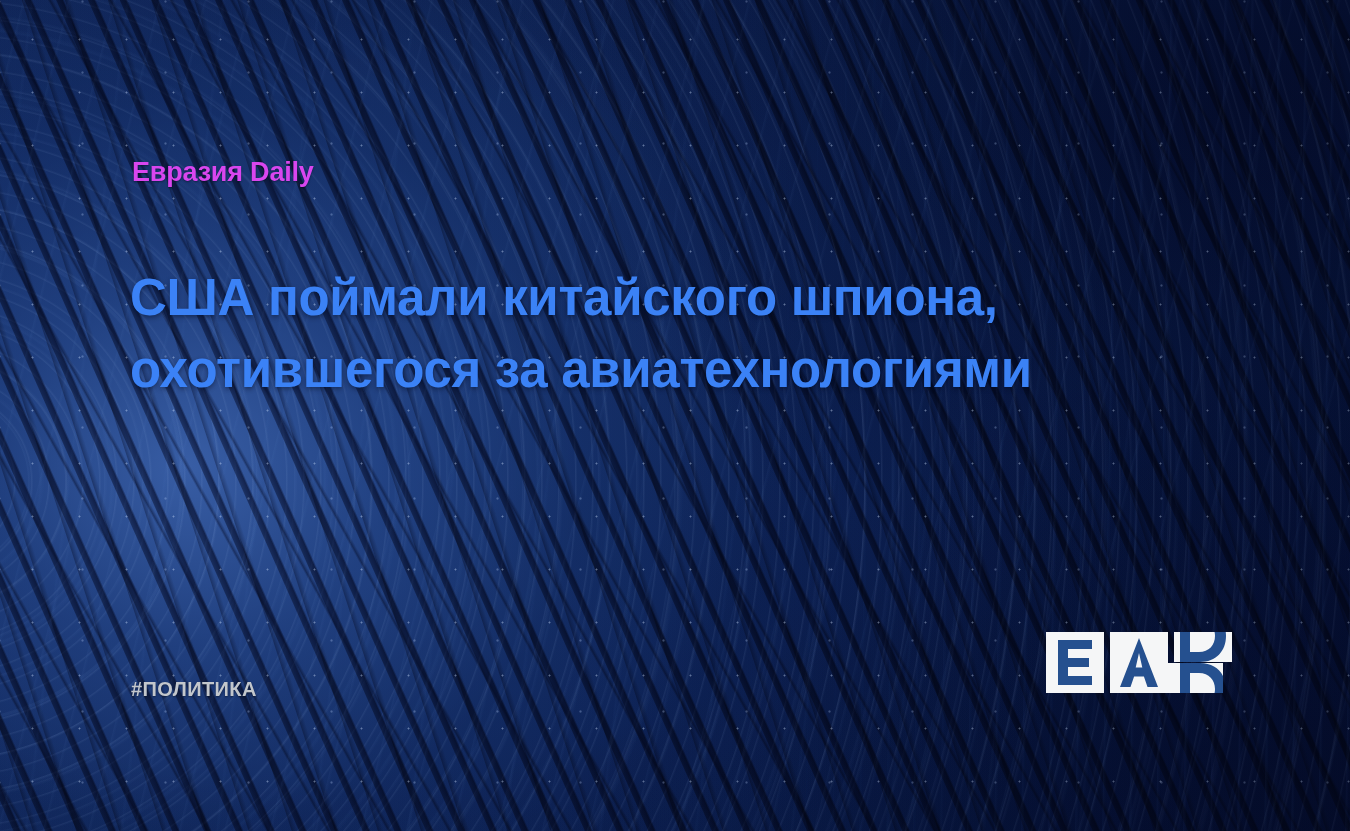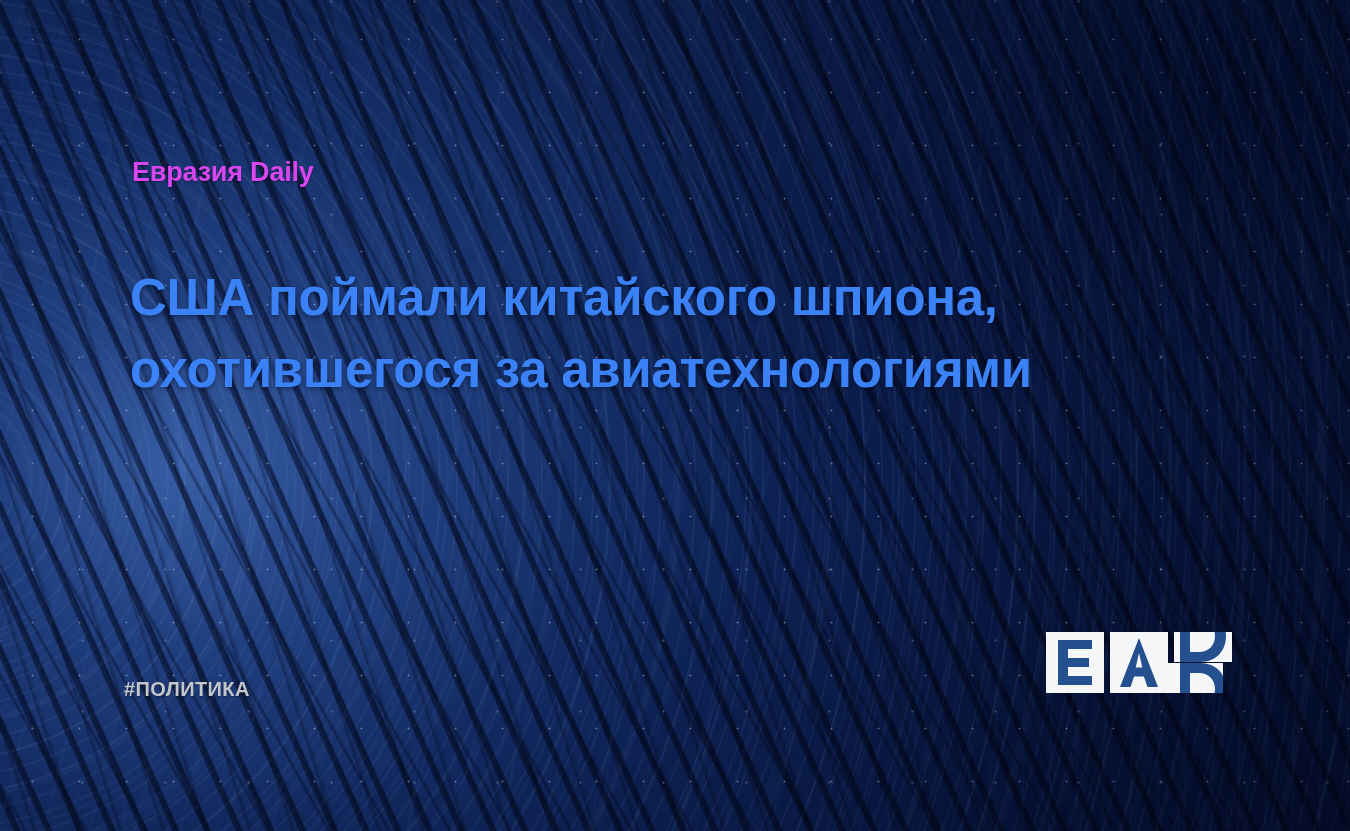--- a/index.html
+++ b/index.html
@@ -192,21 +192,21 @@
     font-size: 51px;
     font-weight: bold;
     line-height: 1.42;
     letter-spacing: -0.3px;
     color: #3b82f6;
     text-shadow: 0 2px 5px rgba(2,8,28,0.45);
   }
 
   .tag {
     position: absolute;
-    left: 124px;
+    left: 131px;
     top: 678px;
     font-size: 20px;
     font-weight: bold;
     letter-spacing: 0.4px;
     color: #c3c7cc;
     white-space: nowrap;
     text-shadow: 0 1px 2px rgba(0,0,0,0.40);
     text-align: center;
   }
 

